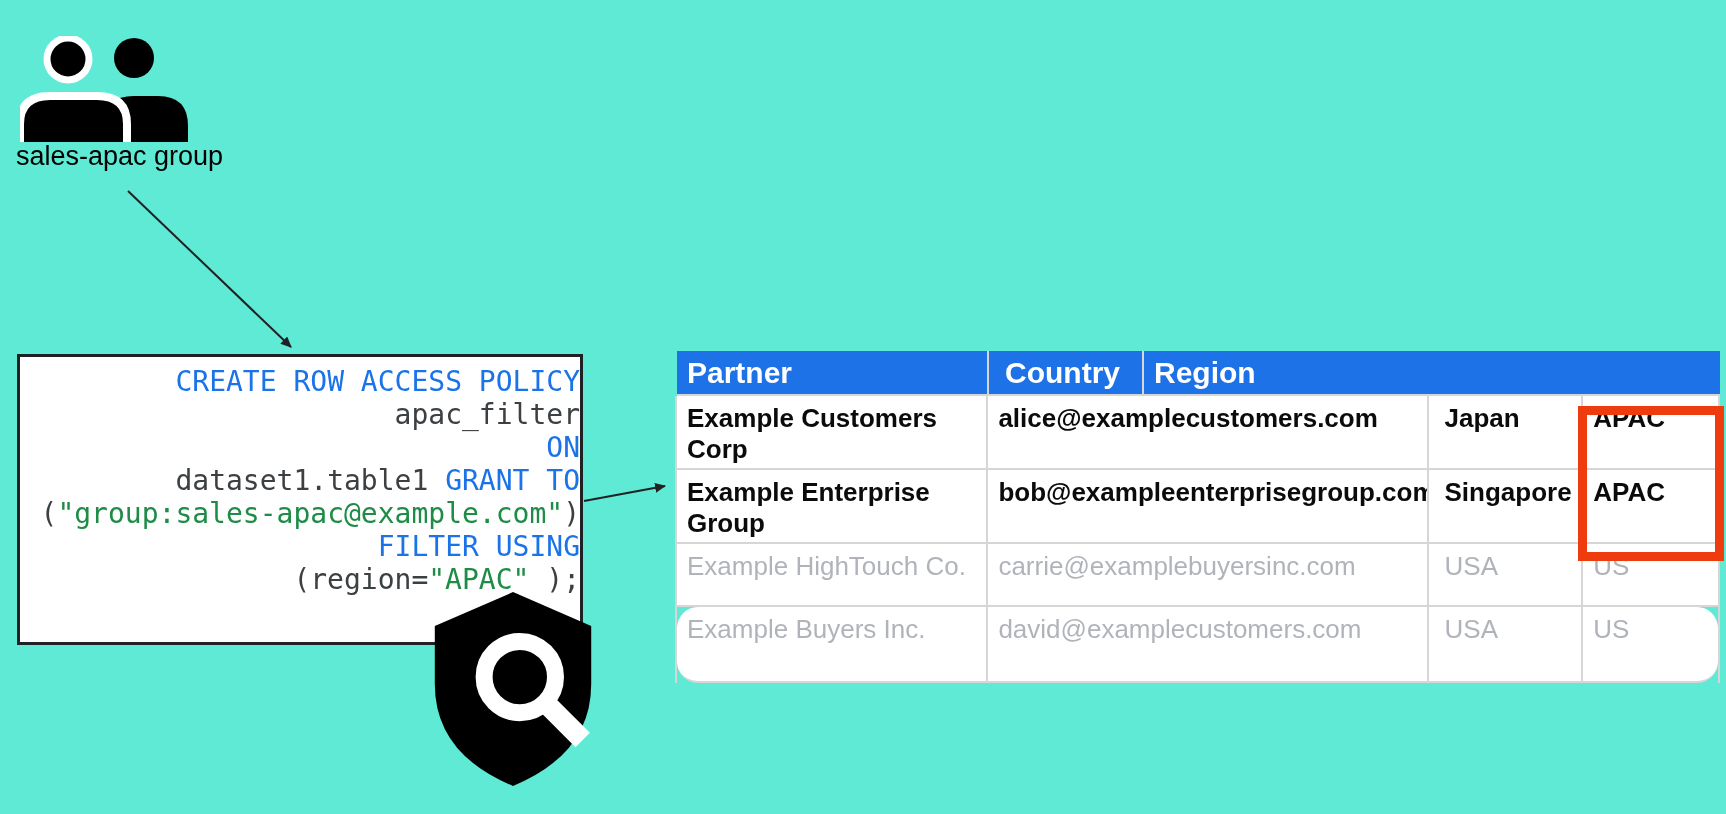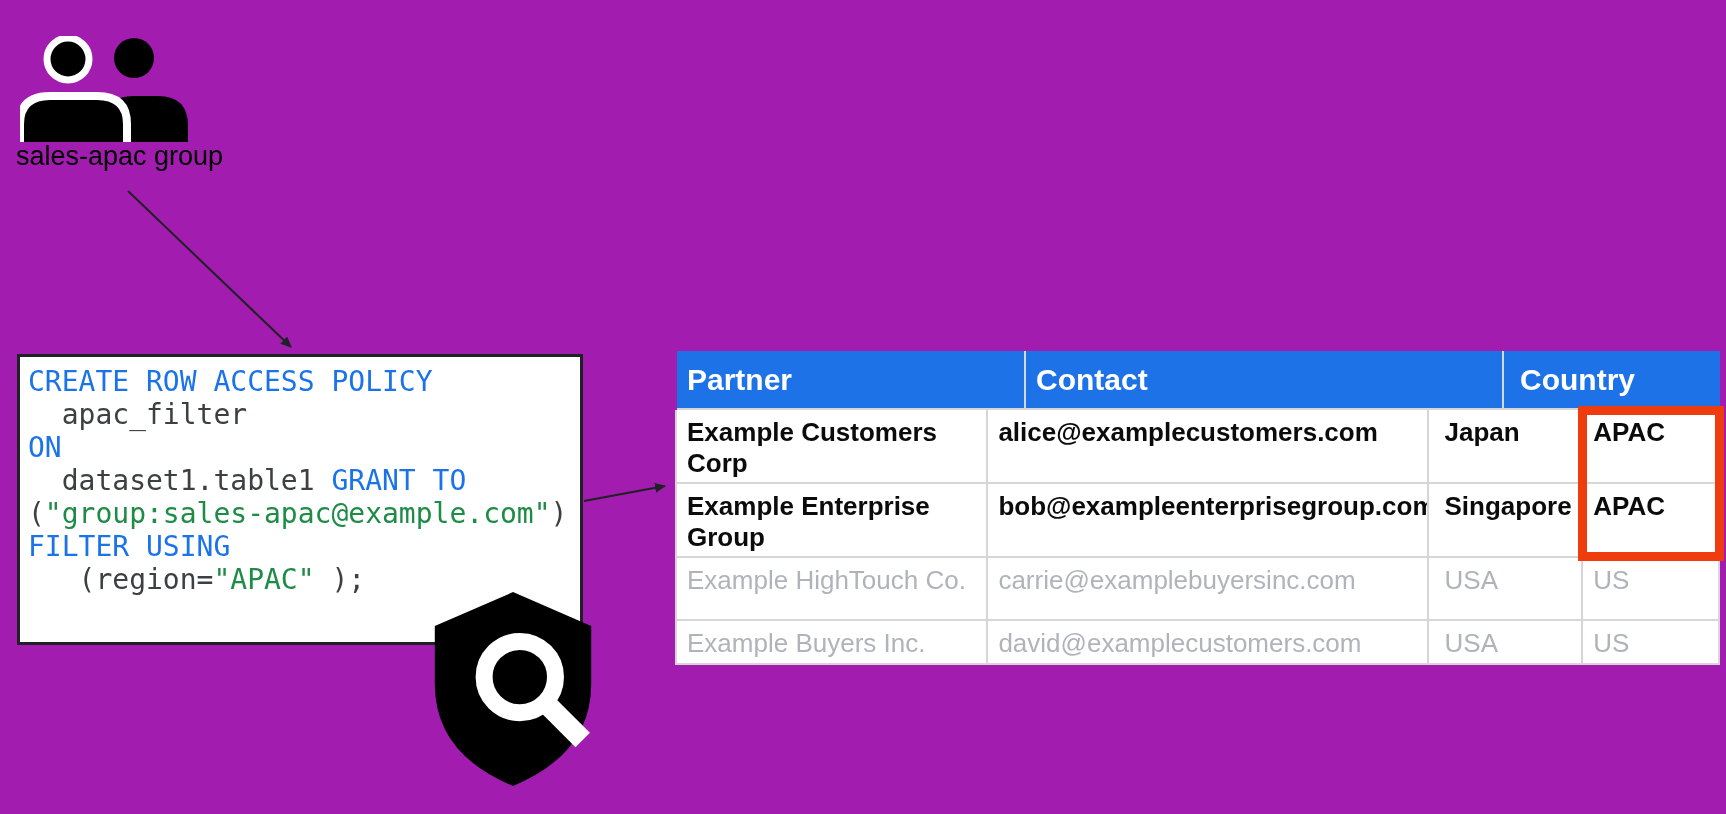--- a/index.html
+++ b/index.html
@@ -1,49 +1,49 @@
 <!DOCTYPE html>
 <html><head>
 <meta charset="utf-8">
 <style>
   html,body{margin:0;padding:0;background:#fff;}
   .canvas{
-    position:relative;width:1726px;height:814px;background:#a21caf;overflow:hidden;
+    position:relative;width:1726px;height:814px;background:#5eead4;overflow:hidden;
     font-family:"Liberation Sans",sans-serif;
     --header-blue:#1E72E8;--code-keyword:#1A73E8;--code-plain:#3C4043;--code-string:#1E8C46;
     --muted-gray:#B0B4BA;--grid-gray:#D6D6D6;--highlight-red:#EE3C0E;--ink-black:#0B0B0B;
   }
   
   .group-icon{position:absolute;left:20px;top:36px;width:168px;height:106px;}
   .group-label{position:absolute;left:16px;top:140px;font-size:27px;line-height:32px;color:#000;}
   
   .arrows{position:absolute;left:0;top:0;width:1726px;height:814px;pointer-events:none;}
   
   .code-box{
     position:absolute;left:17px;top:354px;width:566px;height:291px;box-sizing:border-box;
     border:3px solid #202124;background:#fff;padding:8px 0 0 8px;
   }
   .policy-code{margin:0;font-family:"DejaVu Sans Mono",monospace;font-size:28px;}
-  .code-line{height:33px;line-height:33px;white-space:pre;}
+  .code-line{height:33px;line-height:33px;white-space:pre;text-align:right;}
   .tok-kw{color:var(--code-keyword);}
   .tok-plain{color:var(--code-plain);}
   .tok-str{color:var(--code-string);}
   
   .shield{position:absolute;left:428px;top:590px;width:170px;height:198px;z-index:3;}
   
   .ptable{position:absolute;left:677px;top:351px;width:1043px;z-index:1;}
-  .thead{display:flex;height:59px;background:var(--header-blue);border-bottom:2px solid var(--grid-gray);box-sizing:border-box;gap:37px;}
+  .thead{display:flex;height:45px;background:var(--header-blue);border-bottom:2px solid var(--grid-gray);box-sizing:border-box;}
   .th{display:flex;align-items:center;box-sizing:border-box;padding:0 10px;color:#fff;
       font-weight:bold;font-size:30px;}
   .th + .th{border-left:2px solid var(--grid-gray);}
   .tbody{border-left:2px solid var(--grid-gray);border-right:2px solid var(--grid-gray);margin-left:-2px;}
   .tr{display:flex;border-bottom:2px solid var(--grid-gray);box-sizing:border-box;background:#fff;}
   .tr:nth-child(1),.tr:nth-child(2){height:74px;justify-content:flex-end;}
   .tr:nth-child(3){height:63px;}
-  .tr:nth-child(4){height:44px;}
+  .tr:nth-child(4){height:76px;border-radius:21px;}
   .td{box-sizing:border-box;padding:7px 6px 0 10px;font-size:26px;line-height:31px;overflow:hidden;}
   .td + .td{border-left:2px solid var(--grid-gray);}
   .col0{width:310px;}
   .col1{width:441px;}
   .col2{width:155px;padding-left:16px;}
   .col3{width:137px;}
   .tr.granted .td{color:var(--ink-black);font-weight:bold;}
   .tr.filtered .td{color:var(--muted-gray);font-weight:normal;}
   
   .red-box{position:absolute;left:1578px;top:406px;width:146px;height:155px;box-sizing:border-box;
@@ -78,22 +78,22 @@
 
   <svg class="shield" viewBox="0 0 100 116">
     <path d="M50,1 L96,21 L96,55 Q96,96 50,115 Q4,96 4,55 L4,21 Z" fill="#000"></path>
     <circle cx="54" cy="51" r="21" fill="none" stroke="#fff" stroke-width="10"></circle>
     <line x1="69" y1="66" x2="91" y2="88" stroke="#fff" stroke-width="12"></line>
   </svg>
 
   <div class="ptable">
     <div class="thead">
         <div class="th col0">Partner</div>
-        <div class="th col1">Contact</div>
         <div class="th col2">Country</div>
+        <div class="th col3">Region</div>
       </div>
     <div class="tbody">
         <div class="tr granted">
           <div class="td col0">Example Customers Corp</div>
           <div class="td col1">alice@examplecustomers.com</div>
           <div class="td col2">Japan</div>
           <div class="td col3">APAC</div>
         </div>
         <div class="tr granted">
           <div class="td col0">Example Enterprise Group</div>

